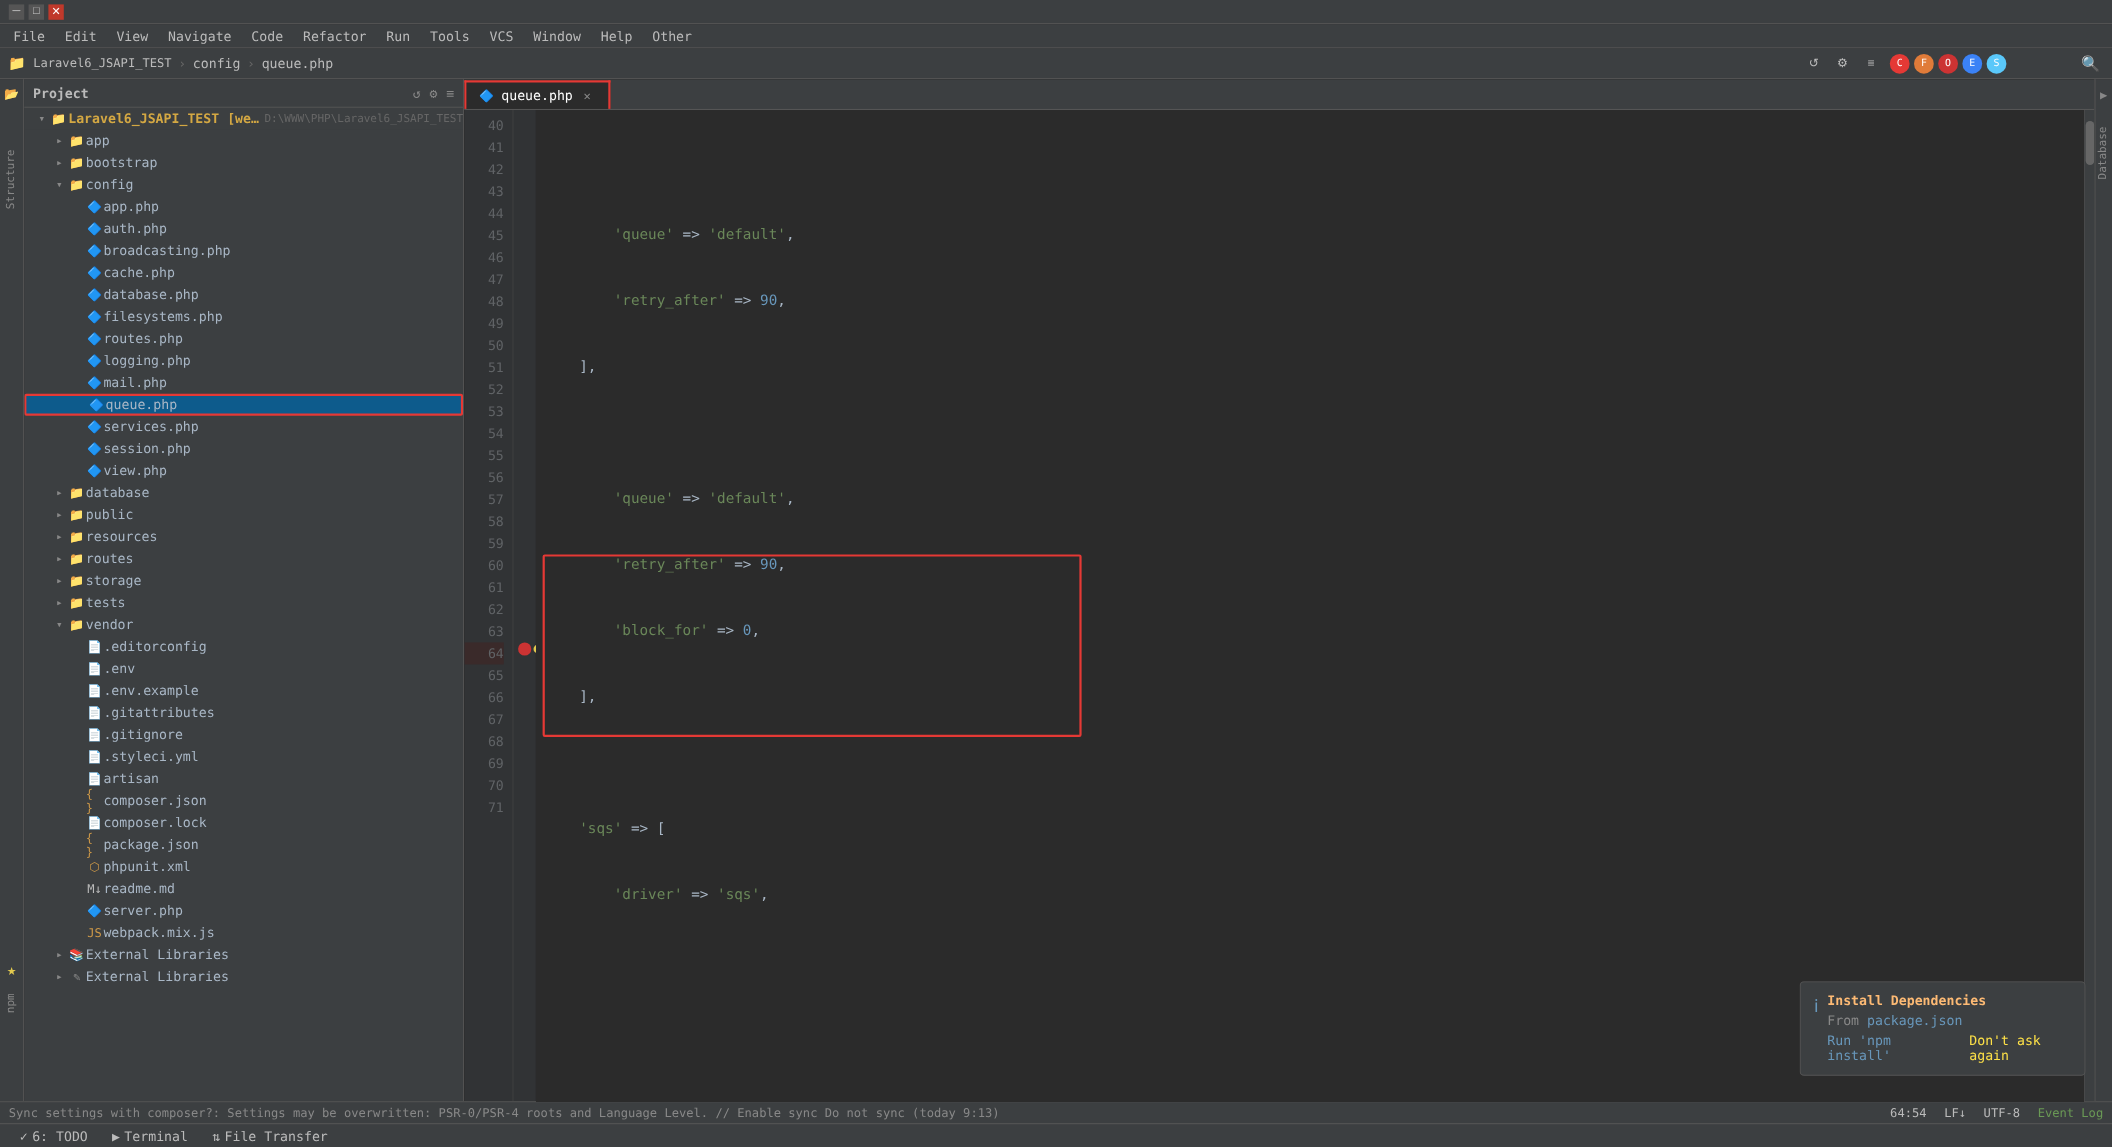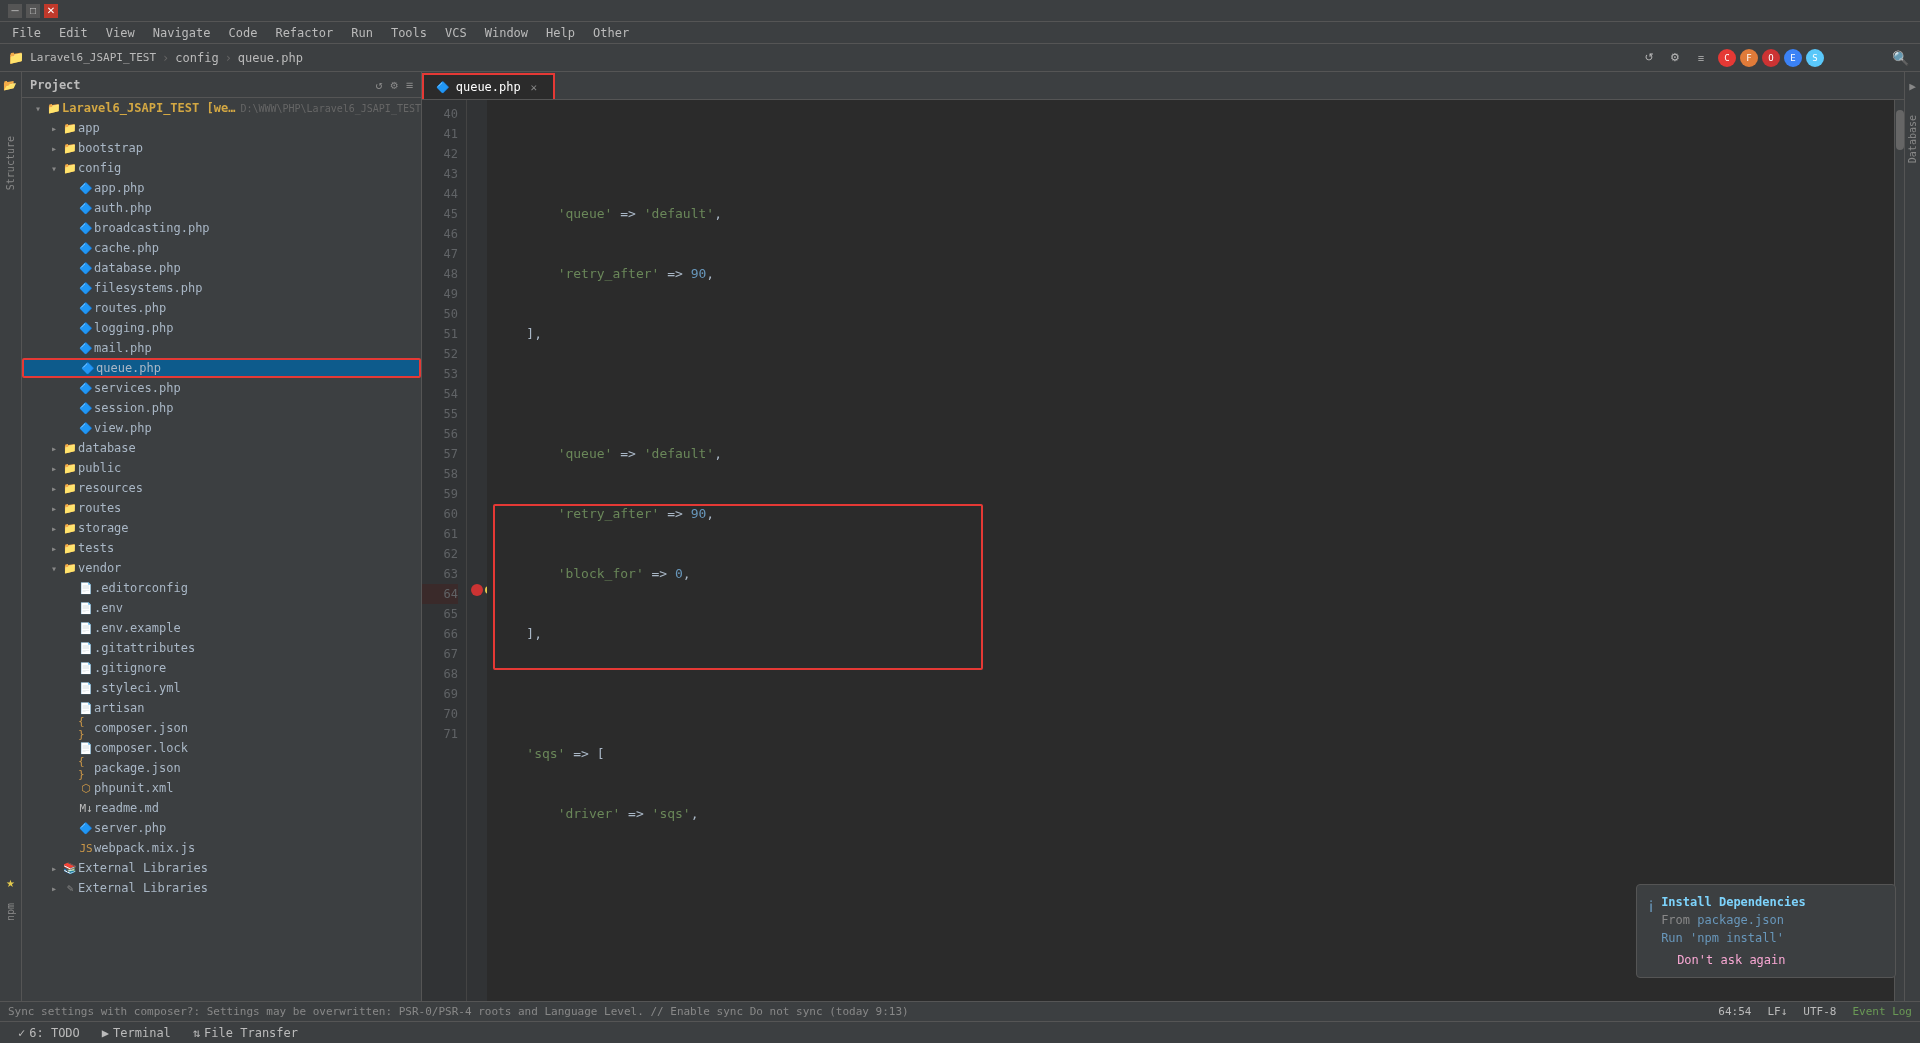--- a/index.html
+++ b/index.html
@@ -657,28 +657,28 @@
   <div id="right-sidebar" style="width:16px; background:#3c3f41; border-left:1px solid #555; display:flex; flex-direction:column; align-items:center; padding:4px 0;">
     <div style="font-size:11px; color:#888; cursor:pointer; margin-top:4px;">▶</div>
     <div style="writing-mode:vertical-rl; font-size:10px; color:#888; cursor:pointer; margin-top:20px; transform:rotate(180deg);">Database</div>
   </div>
 </div>
 
 <div id="notification-popup" style="position:fixed; bottom:65px; right:24px; width:260px; background:#3c3f41; border:1px solid #555; border-radius:4px; padding:10px 12px; font-size:12px; z-index:100;">
   <div style="display:flex; align-items:flex-start; gap:8px;">
     <span style="color:#6897bb; font-size:16px;">ℹ</span>
     <div style="flex:1;">
-      <div style="color:#7dd3fc; font-weight:bold; margin-bottom:4px;">Install Dependencies</div>
+      <div style="color:#fdba74; font-weight:bold; margin-bottom:4px;">Install Dependencies</div>
       <div style="color:#888; margin-bottom:4px;">
         <span>From </span>
         <span style="color:#6897bb; cursor:pointer;">package.json</span>
       </div>
-      <div style="display:flex; gap:8px; margin-top:4px;flex-direction:column;">
+      <div style="display:flex; gap:8px; margin-top:4px;">
         <span style="color:#6897bb; cursor:pointer;">Run 'npm install'</span>
-        <span style="color:#f9a8d4; cursor:pointer;margin-left:16px;">Don't ask again</span>
+        <span style="color:#fde047; cursor:pointer;margin-left:16px;">Don't ask again</span>
       </div>
     </div>
   </div>
 </div>
 
 <div style="height:20px; background:#3c3f41; display:flex; align-items:center; padding:0 8px; font-size:11px; color:#888; border-top:1px solid #555;">
   <span style="flex:1; overflow:hidden; text-overflow:ellipsis; white-space:nowrap;">Sync settings with composer?: Settings may be overwritten: PSR-0/PSR-4 roots and Language Level. // Enable sync Do not sync (today 9:13)</span>
   <div style="display:flex; gap:16px; align-items:center;">
     <span style="cursor:pointer; color:#bbb;">64:54</span>
     <span style="cursor:pointer; color:#bbb;">LF↓</span>

